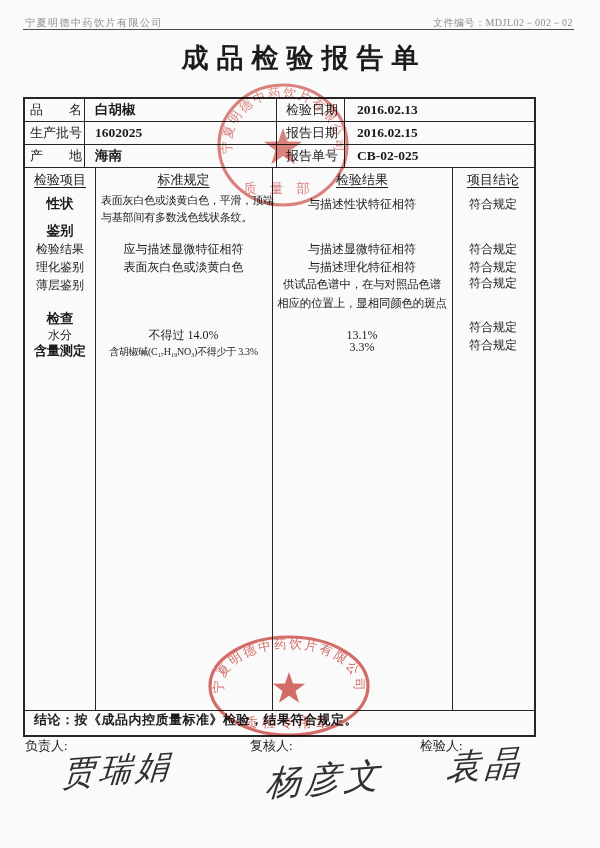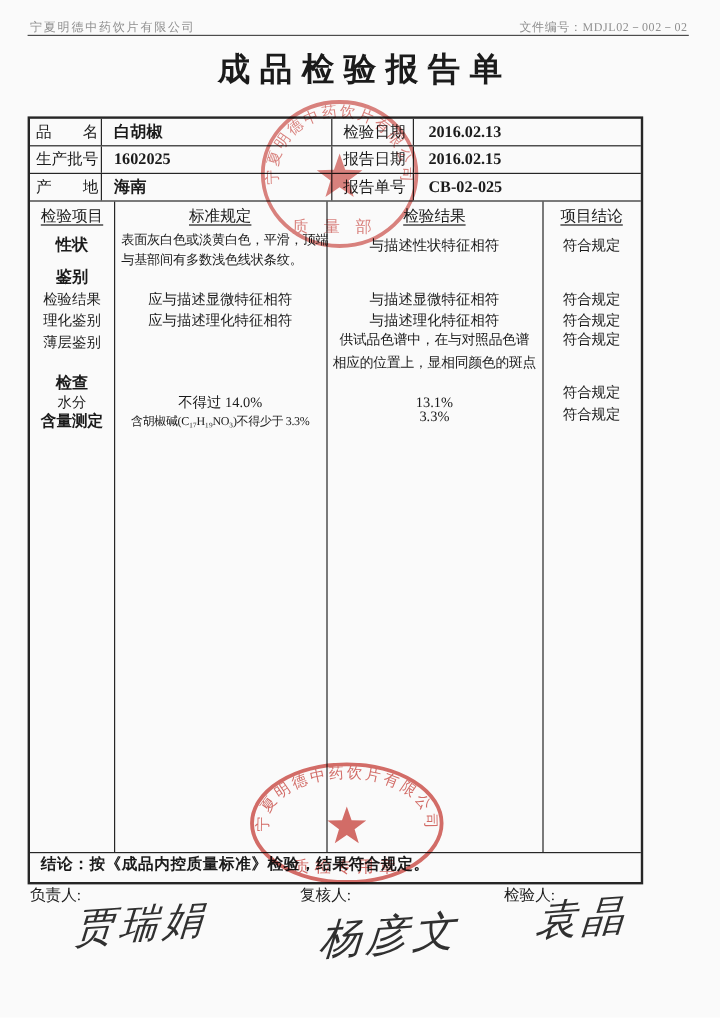--- a/index.html
+++ b/index.html
@@ -110,21 +110,21 @@
       <span class="cell c4" style="top:28px;">符合规定</span>
 
       <span class="cell c1 sect" style="top:55px;">鉴别</span>
 
       <span class="cell c1" style="top:73px;">检验结果</span>
       <span class="cell c2" style="top:73px;">应与描述显微特征相符</span>
       <span class="cell c3" style="top:73px;">与描述显微特征相符</span>
       <span class="cell c4" style="top:73px;">符合规定</span>
 
       <span class="cell c1" style="top:91px;">理化鉴别</span>
-      <span class="cell c2" style="top:91px;">应与描述理化特征相符</span>
+      <span class="cell c2" style="top:91px;">表面灰白色或淡黄白色</span>
       <span class="cell c3" style="top:91px;">与描述理化特征相符</span>
       <span class="cell c4" style="top:91px;">符合规定</span>
 
       <span class="cell c1" style="top:109px;">薄层鉴别</span>
       <span class="cell c3 preline small2" style="top:107px; line-height:19px; text-align:center;">供试品色谱中，在与对照品色谱
 相应的位置上，显相同颜色的斑点</span>
       <span class="cell c4" style="top:107px;">符合规定</span>
 
       <span class="cell c1 sect" style="top:143px;">检查</span>
 

